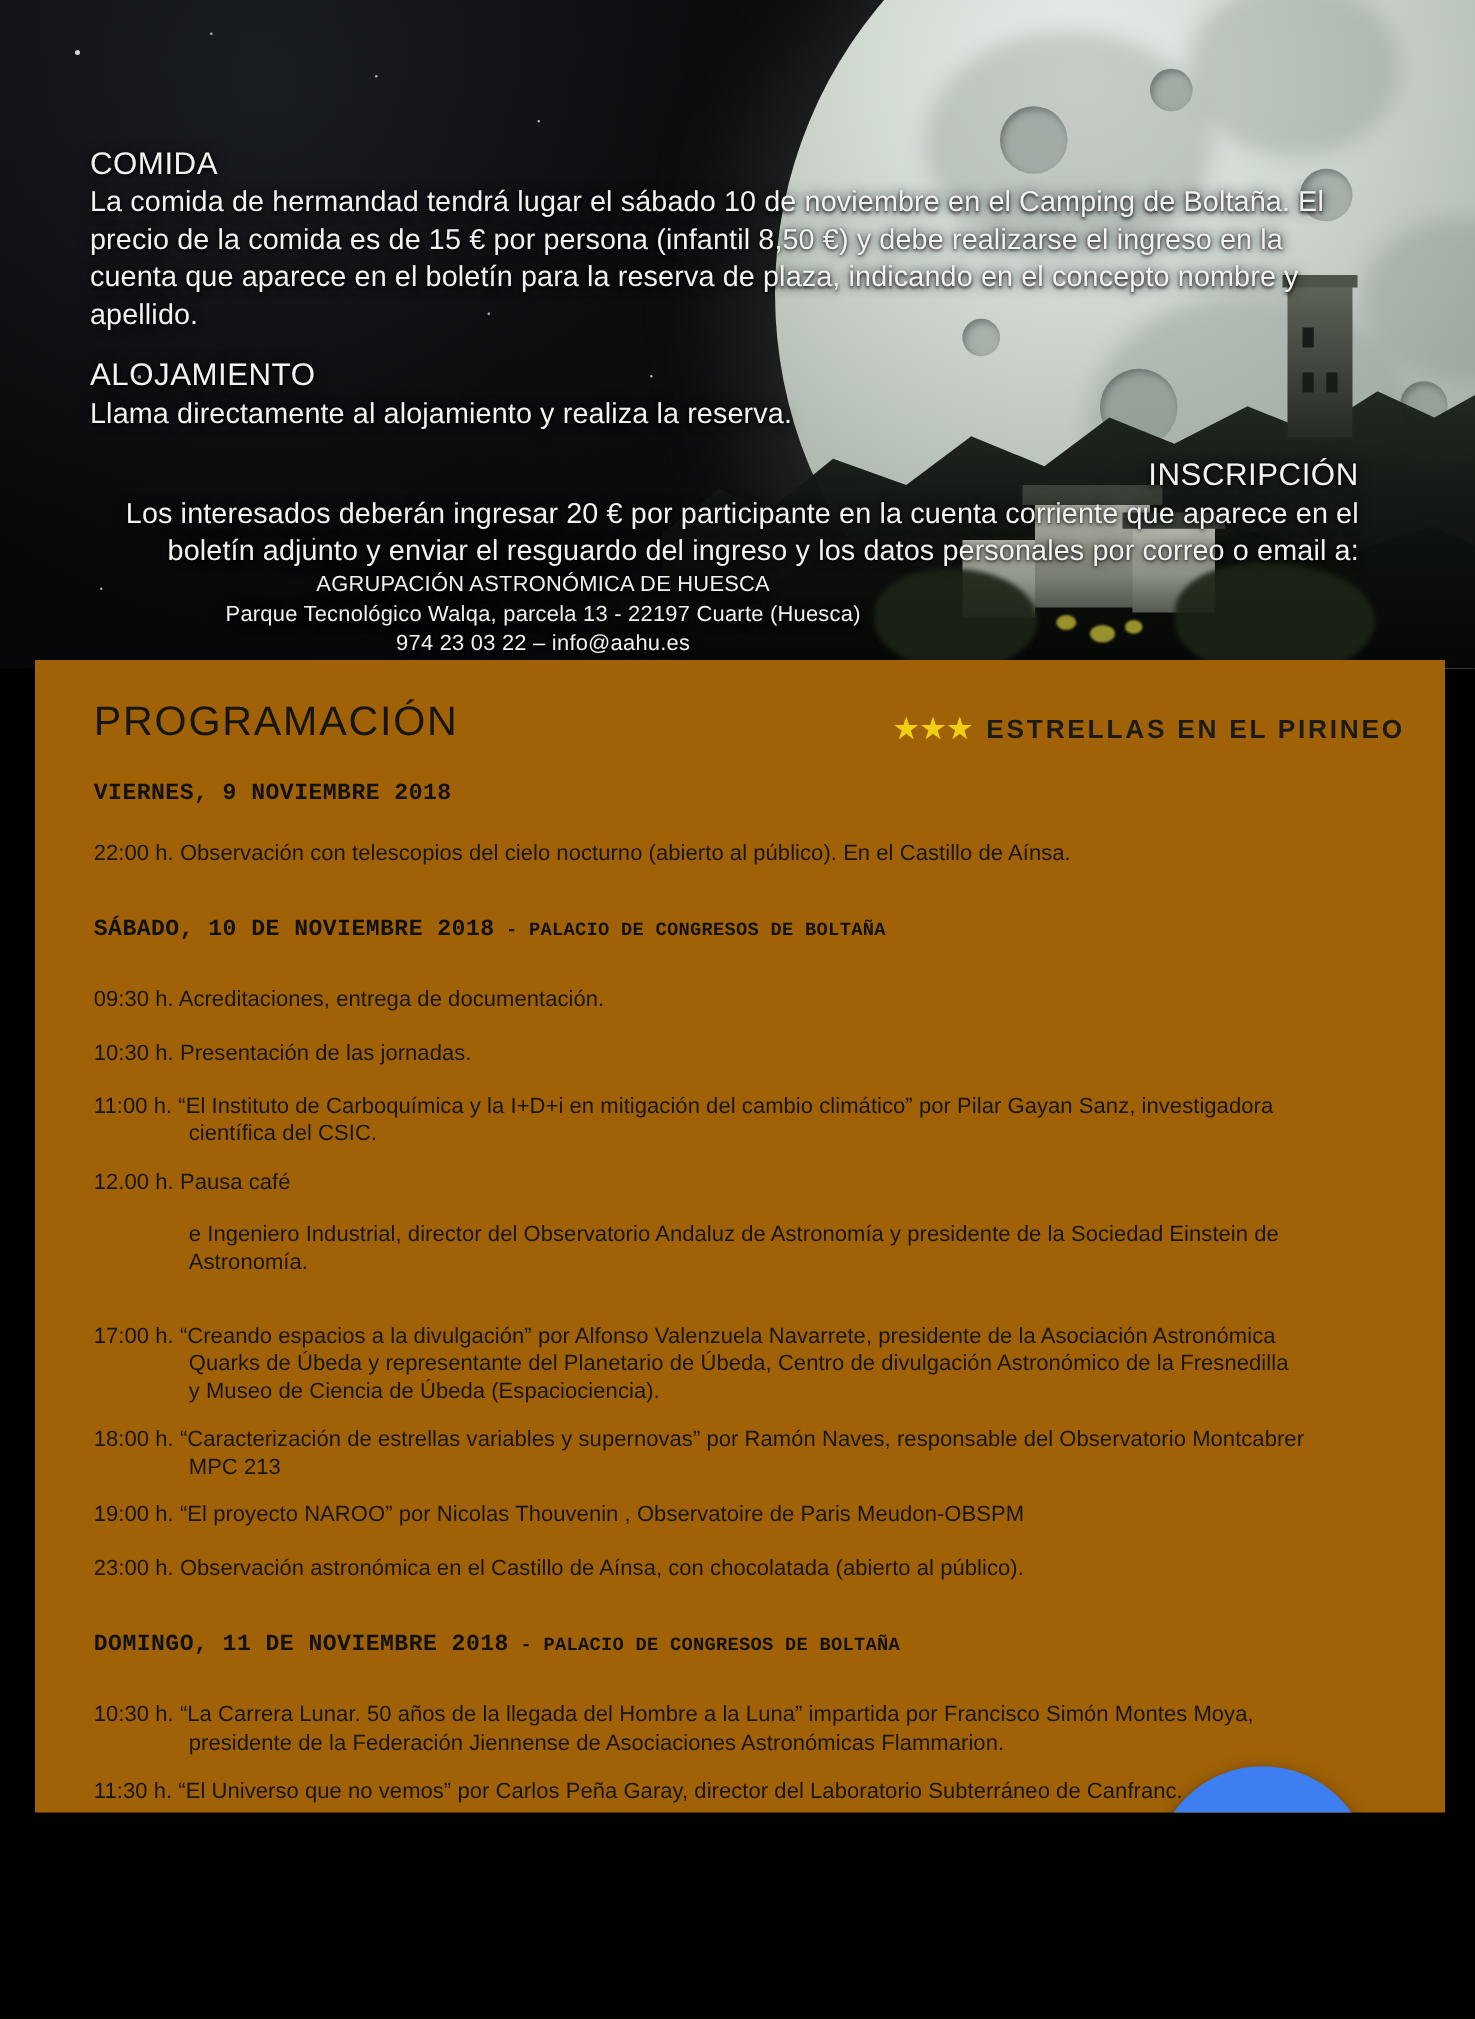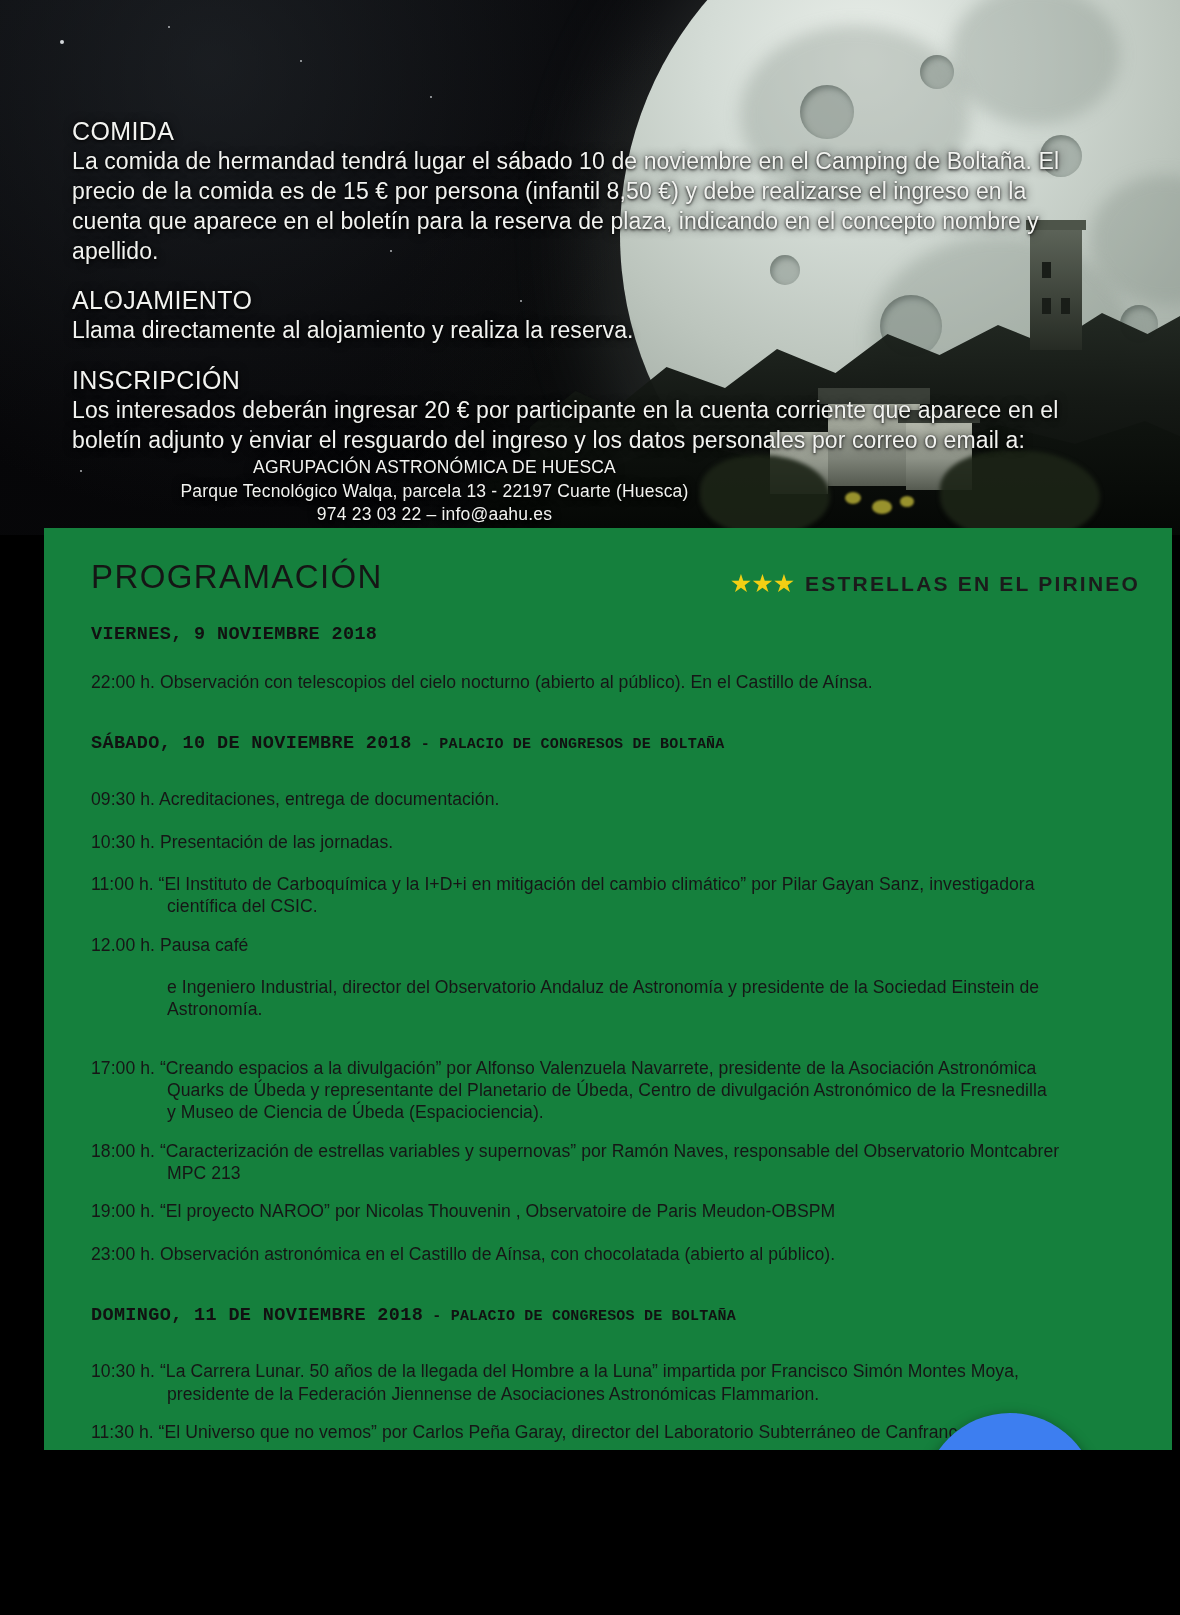--- a/index.html
+++ b/index.html
@@ -148,37 +148,37 @@
     margin: 0 0 2px 0;
     line-height: 1.08;
   }
   .blk-body {
     font-size: 23px;
     line-height: 1.30;
     margin: 0;
     letter-spacing: .1px;
   }
   .sec-gap-1 { margin-top: 20px; }
-  .sec-gap-2 { margin-top: 22px; }
+  .sec-gap-2 { margin-top: 22px; text-align: right; }
   .contact {
     text-align: center;
     font-size: 17.5px;
     line-height: 1.35;
     letter-spacing: .2px;
     padding-right: 290px;
   }
 
   
   .program {
     position: absolute;
-    left: 44px;
+    left: 28px;
     top: 528px;
     width: 1128px;
     height: 950px;
-    background: #15803d;
+    background: #a16207;
     color: #141414;
     overflow: hidden;
   }
   .prog-header {
     position: relative;
     height: 74px;
     margin: 22px 0 0 0;
   }
   .prog-title {
     position: absolute;

